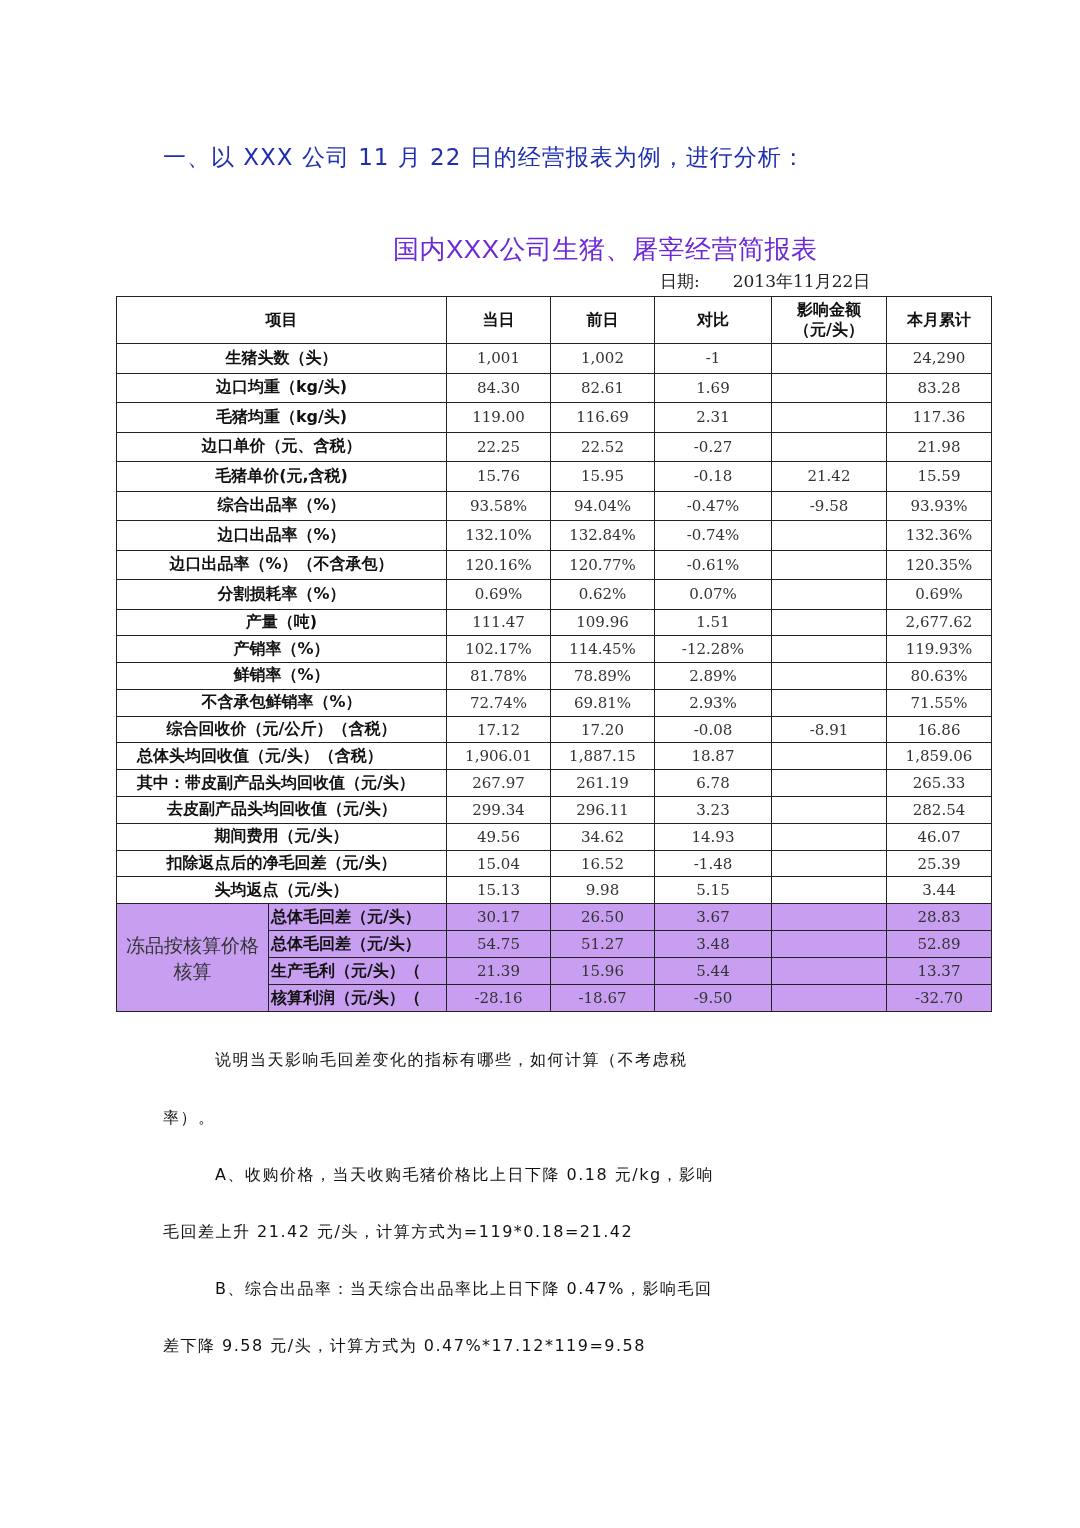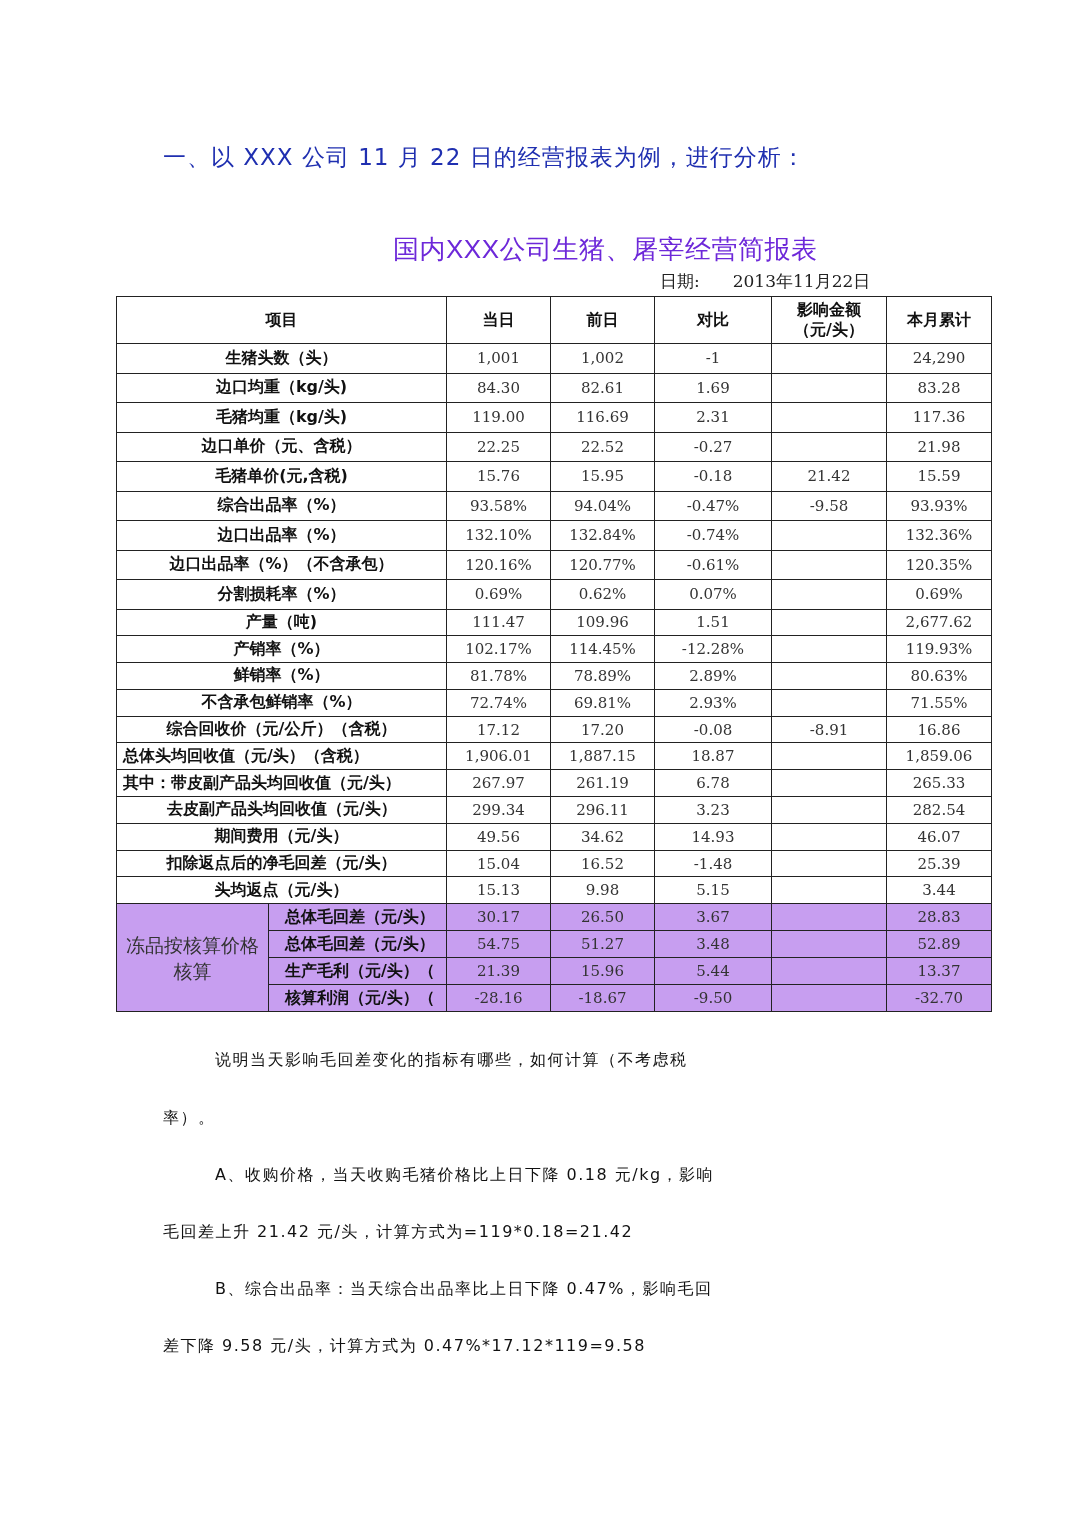--- a/index.html
+++ b/index.html
@@ -25,31 +25,31 @@
   table.report {
     position: absolute; left: 116px; top: 296px;
     width: 875px; border-collapse: collapse; table-layout: fixed;
   }
   table.report td, table.report th {
     border: 1.5px solid #222; text-align: center; vertical-align: middle;
     font-size: 16px; white-space: nowrap; overflow: hidden;
   }
   table.report th { font-weight: bold; font-size: 16px; height: 47px; line-height: 20px; }
   table.report td.label { font-weight: bold; font-family: "DejaVu Sans", sans-serif; font-size: 16px; }
-  table.report td.label.left { text-align: left; padding-left: 6px; margin-top: 34px; }
+  table.report td.label.left { text-align: left; padding-left: 20px; margin-top: 34px; }
   table.report td.label.indent { text-align: left; padding-left: 50px; }
   table.report td.num { font-family: "DejaVu Serif", serif; font-size: 15px; color: #333; }
   table.report tr.r30 td { height: 29.5px; }
   table.report tr.r27 td { height: 26.8px; }
   table.report tr.purple td { background: #c79ef0; height: 27px; }
   table.report td.group-label {
     font-family: "DejaVu Serif", serif; font-weight: normal; font-size: 19px;
     line-height: 26px; color: #333; white-space: normal;
   }
-  table.report tr.purple td.label { text-align: left; padding-left: 16px; margin-top: 24px; }
+  table.report tr.purple td.label { text-align: left; padding-left: 2px; margin-top: 24px; }
 
   .para {
     position: absolute; left: 163px; width: 760px;
     font-family: "DejaVu Sans", sans-serif; font-size: 16px; color: #111; letter-spacing: 1.5px;
   }
 </style>
 </head>
 <body>
 
 <div class="section-heading">一、以 XXX 公司 11 月 22 日的经营报表为例，进行分析：</div>

